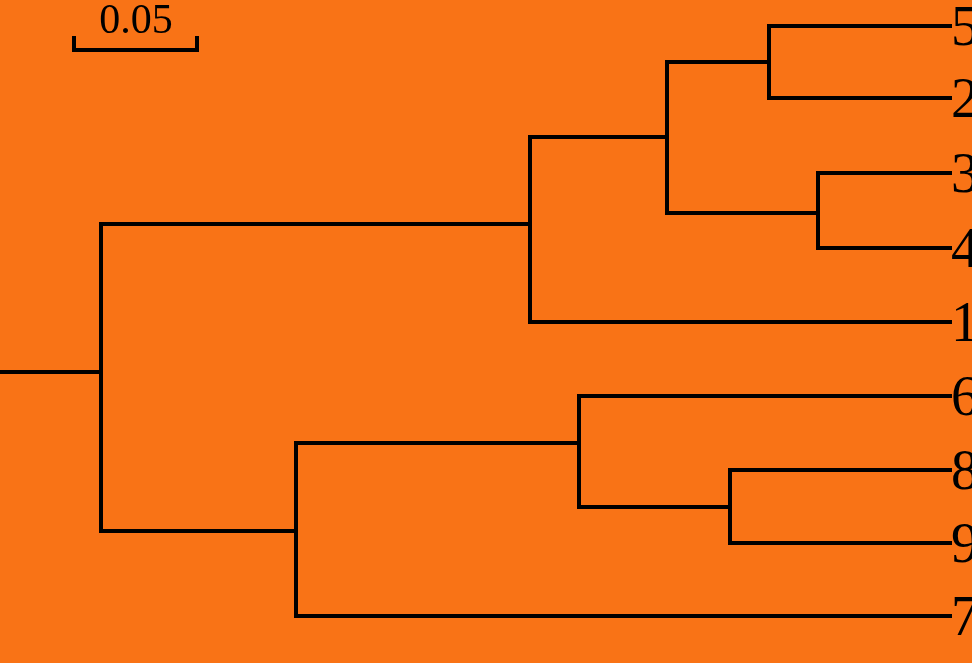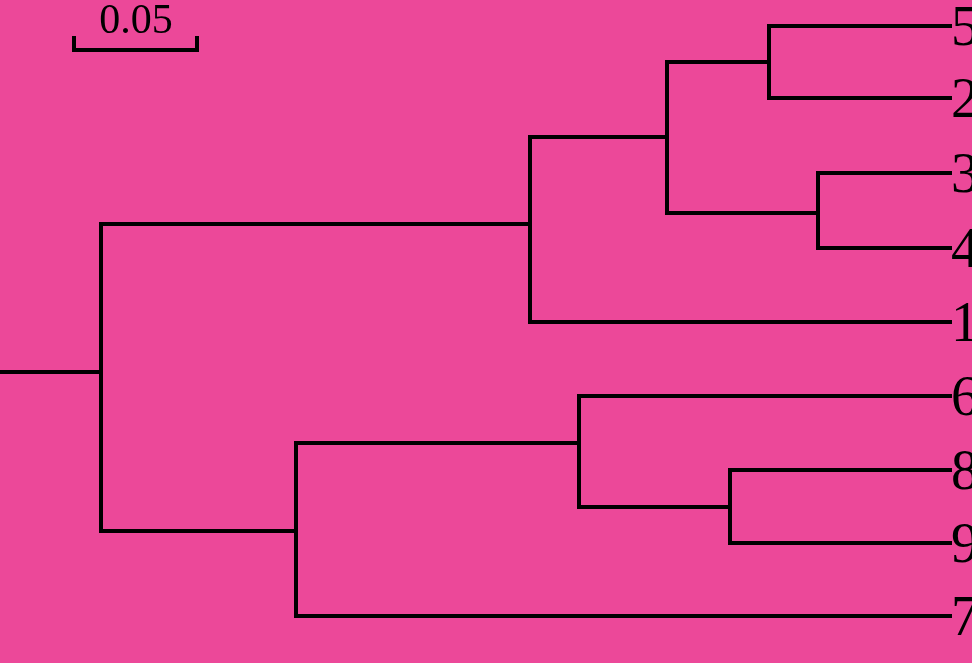--- a/index.html
+++ b/index.html
@@ -4,21 +4,21 @@
 <style>
   html, body {
     margin: 0;
     padding: 0;
     background: #ffffff;
   }
   .stage {
     position: relative;
     width: 972px;
     height: 663px;
-    background: #ec4899;
+    background: #f97316;
     overflow: hidden;
     font-family: "Liberation Serif", "DejaVu Serif", serif;
   }
   svg { display: block; }
   text {
     font-family: "Liberation Serif", "DejaVu Serif", serif;
     fill: #000000;
   }
 </style>
 </head>

